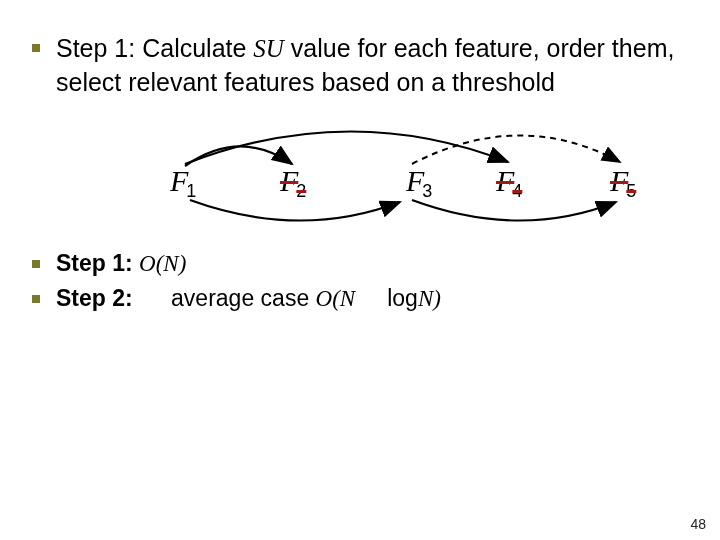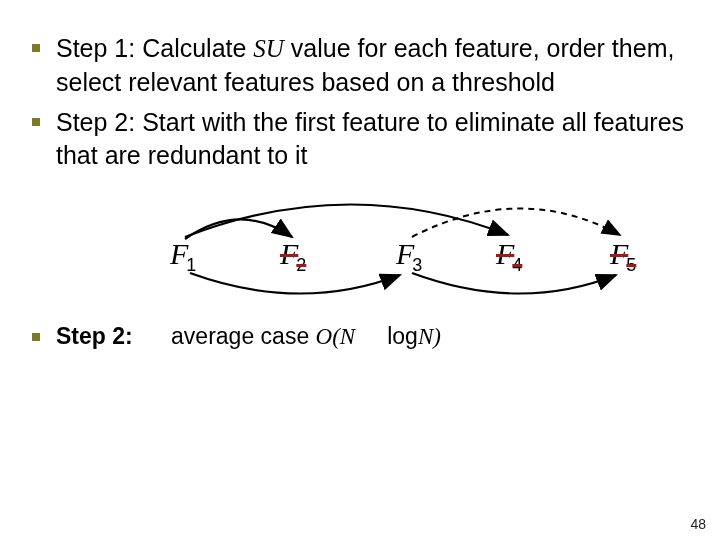--- a/index.html
+++ b/index.html
@@ -115,21 +115,20 @@
 </style>
 </head>
 <body>
 
 <div class="slide">
 
   <ul class="bullets">
     <li>
       <span>Step 1: Calculate </span><span class="su-italic">SU</span><span> value for each feature, order them, select relevant features based on a threshold</span>
     </li>
-    <li>Step 2: Start with the first feature to eliminate all features that are redundant to it</li>
   </ul>
 
   <div class="diagram">
     <svg class="arcs" viewBox="0 0 680 120" preserveAspectRatio="none">
       <defs>
         <marker id="arrowhead" markerWidth="10" markerHeight="8" refX="9" refY="4" orient="auto">
           <path d="M0,0 L10,4 L0,8 Z" fill="#000"></path>
         </marker>
       </defs>
 
@@ -141,31 +140,34 @@
 
       <path d="M392,46 Q500,-10 600,44" stroke="#000" stroke-width="2" stroke-dasharray="6 5" fill="none" marker-end="url(#arrowhead)"></path>
     </svg>
 
     <div class="fnode" style="left:150px; top:46px;">
       <span class="mainsym">F</span><span class="subsym">1</span>
     </div>
     <div class="fnode strike" style="left:260px; top:46px;">
       <span class="mainsym">F</span><span class="subsym">2</span>
     </div>
-    <div class="fnode" style="left:376px; top:46px;text-align:right;">
+    <div class="fnode" style="left:386px; top:46px;text-align:right;">
       <span class="mainsym">F</span><span class="subsym">3</span>
     </div>
     <div class="fnode strike" style="left:476px; top:46px;">
       <span class="mainsym">F</span><span class="subsym">4</span>
     </div>
     <div class="fnode strike" style="left:590px; top:46px;">
       <span class="mainsym">F</span><span class="subsym">5</span>
     </div>
   </div>
 
   <ul class="complexity">
     <li>
+      <span>Step 1: </span><span class="oterm">O(N)</span>
+    </li>
+    <li>
       <span>Step 2: </span><span class="normalweight">average case </span><span class="oterm">O(N</span><span class="normalweight">log</span><span class="oterm">N)</span>
     </li>
   </ul>
 
   <div class="pagenum">48</div>
 </div>
 
 </body></html>

